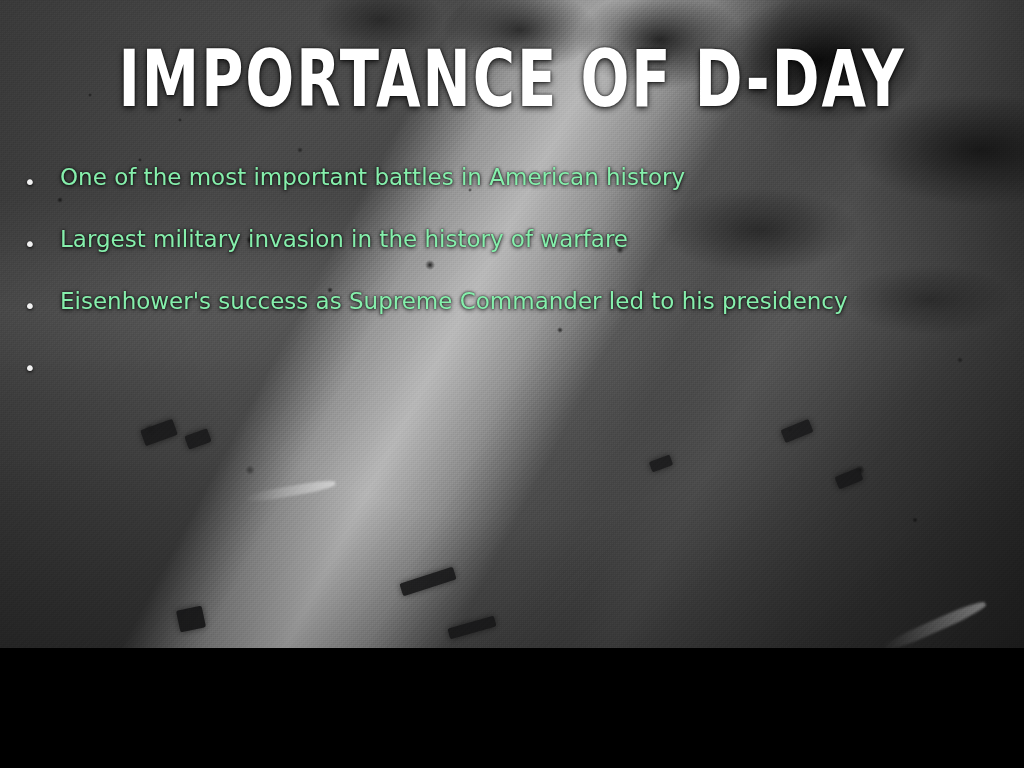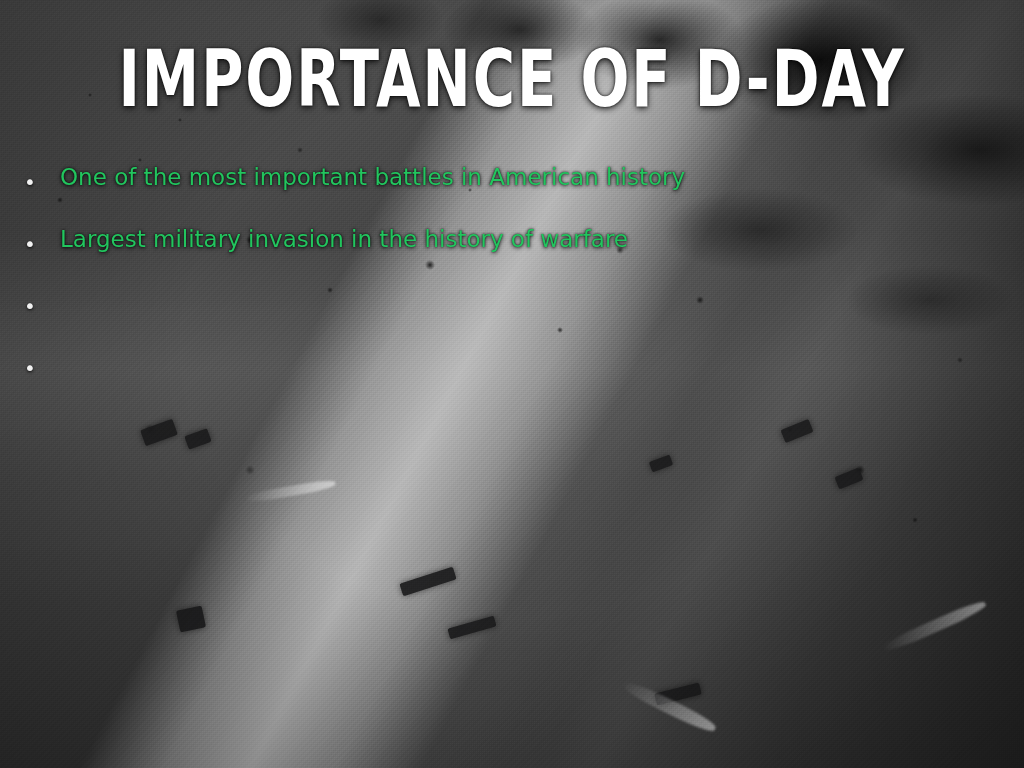--- a/index.html
+++ b/index.html
@@ -10,21 +10,21 @@
   body {
     width: 1024px;
     height: 768px;
     overflow: hidden;
     font-family: "DejaVu Sans", sans-serif;
   }
 
   .slide {
     position: relative;
     width: 1024px;
-    height: 768px;
+    height: 648px;
     overflow: hidden;
     background: #3a3a3a;
   }
 
   
   .bg {
     position: absolute;
     inset: 0;
     background-color: #4a4a4a;
     background-image:
@@ -157,21 +157,21 @@
     width: 60px;
     flex: 0 0 60px;
     text-align: center;
     color: #f2f2f2;
     font-size: 20px;
     line-height: 28px;
     padding-top: 6px;
     text-shadow: 0 1px 3px rgba(0,0,0,.85);
   }
   .bullet-text {
-    color: #22c55e;
+    color: #86efac;
     font-family: "DejaVu Sans", sans-serif;
     font-size: 23px;
     line-height: 30px;
     text-shadow: 0 1px 4px rgba(0,0,0,.9), 0 0 2px rgba(0,0,0,.8);
     white-space: nowrap;
   }
 </style>
 </head>
 <body>
 
@@ -207,20 +207,21 @@
         <span class="bullet-text">One of the most important battles in American history</span>
       </li>
 
       <li class="bullet-row">
         <span class="bullet-dot">•</span>
         <span class="bullet-text">Largest military invasion in the history of warfare</span>
       </li>
 
       <li class="bullet-row">
         <span class="bullet-dot">•</span>
+        <span class="bullet-text">Eisenhower's success as Supreme Commander led to his presidency</span>
       </li>
 
       <li class="bullet-row">
         <span class="bullet-dot">•</span>
       </li>
 
     </ul>
   </div>
 </div>
 

